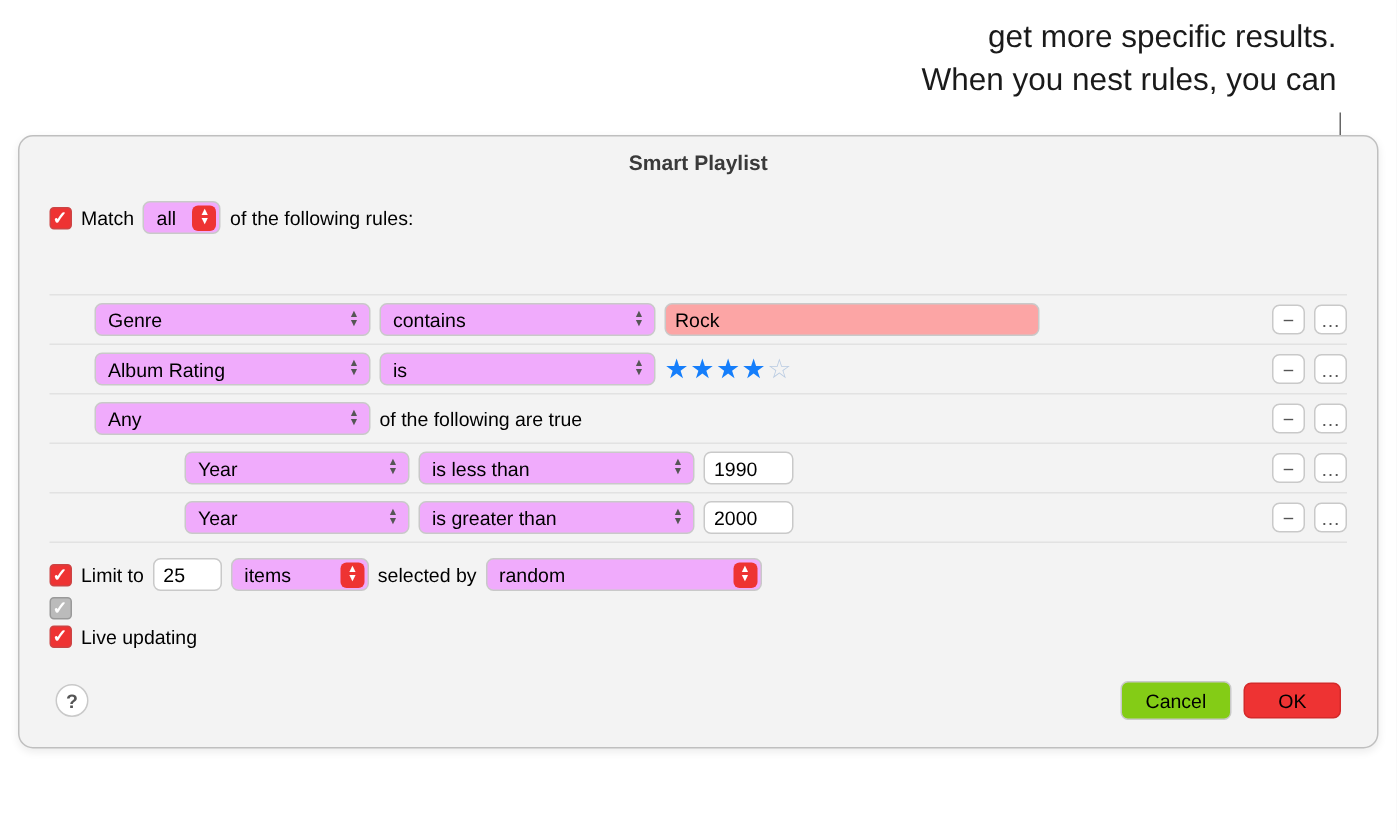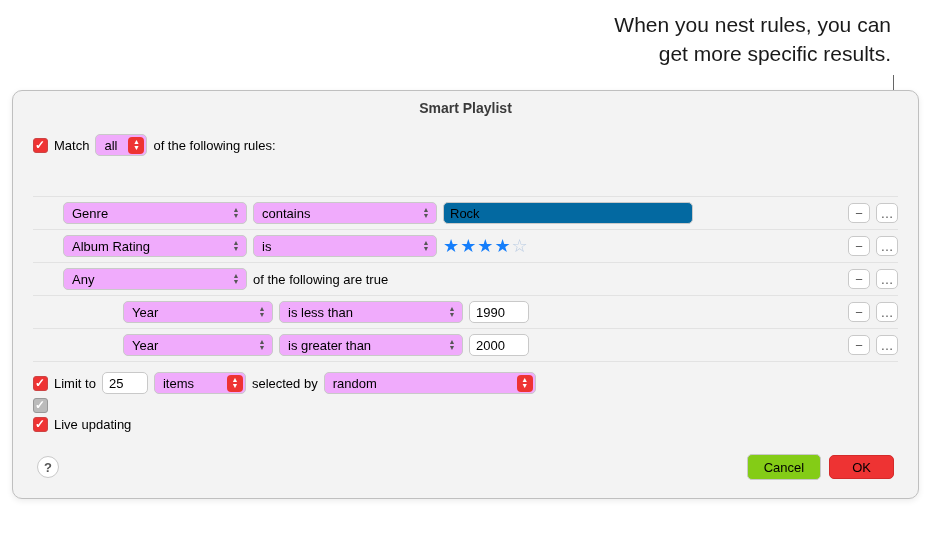--- a/index.html
+++ b/index.html
@@ -109,21 +109,21 @@
   }
   .textfield {
     border: 1px solid #c9c9c9;
     background: #fff;
     border-radius: 5px;
     height: 22px;
     padding: 0 6px;
     display: flex;
     align-items: center;
   }
-  .textfield.gray { background: #0369a1; }
+  .textfield.gray { background: #fca5a5; }
   .rules-block {
     border: none;
     margin-top: 4px;
   }
   .rule-row {
     display: flex;
     align-items: center;
     gap: 6px;
     padding: 5px 0 5px 30px;
     border-top: 1px solid #e2e2e2;
@@ -186,22 +186,22 @@
     width: 46px;
     padding: 0 6px;
     display: flex;
     align-items: center;
   }
 </style>
 </head>
 <body>
 
 <div class="callout">
+  <div>get more specific results.</div>
   <div>When you nest rules, you can</div>
-  <div>get more specific results.</div>
 </div>
 <div class="callout-line line-v1"></div>
 <div class="callout-line line-h1"></div>
 <div class="callout-line line-br"></div>
 <div class="callout-line line-h2a"></div>
 <div class="callout-line line-h2b"></div>
 
 <div class="dialog">
   <div class="titlebar">Smart Playlist</div>
   <div class="content">
@@ -321,21 +321,21 @@
       <div class="checkbox"></div>
       <span>Limit to</span>
       <div class="num-input">
         <span>25</span>
       </div>
       <div class="select" style="width:92px">
         <span class="label">items</span>
         <span class="arrows-red">▲<br>▼</span>
       </div>
       <span>selected by</span>
-      <div class="select" style="width:212px">
+      <div class="select" style="width:184px">
         <span class="label">random</span>
         <span class="arrows-red">▲<br>▼</span>
       </div>
     </div>
 
     <div class="row" style="color:#8a8a8a">
       <div class="checkbox gray"></div>
     </div>
 
     <div class="row">

